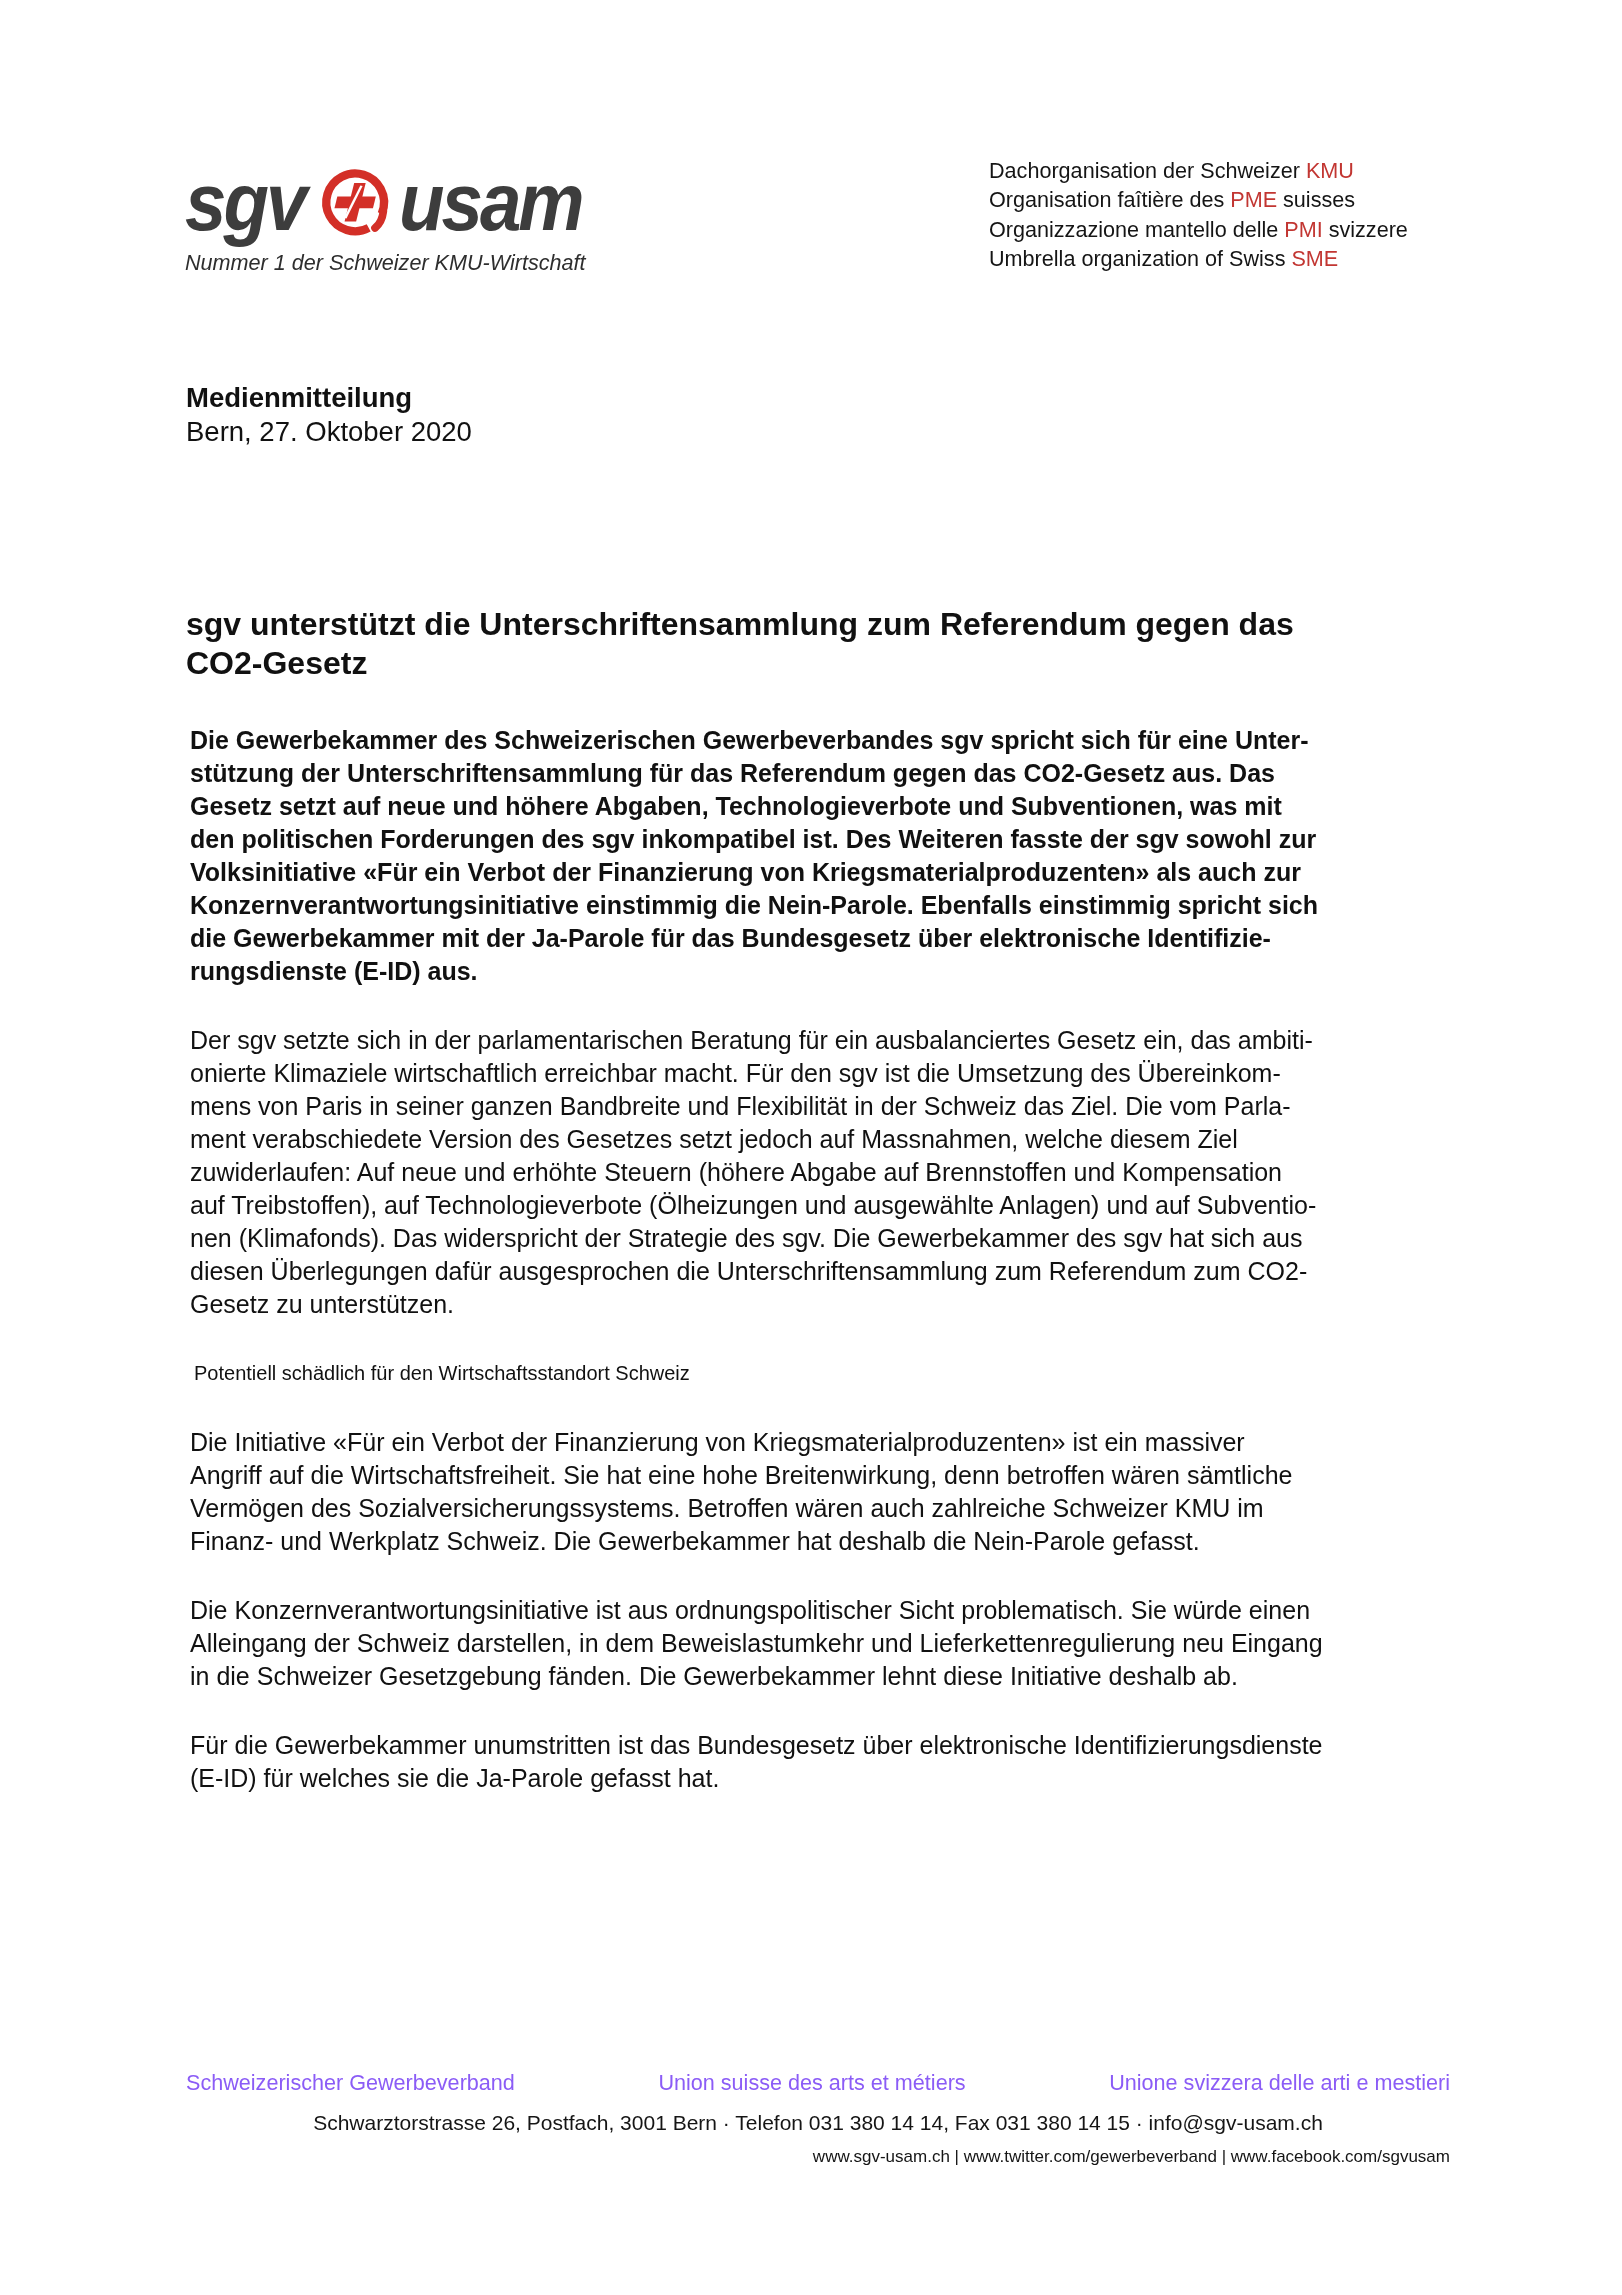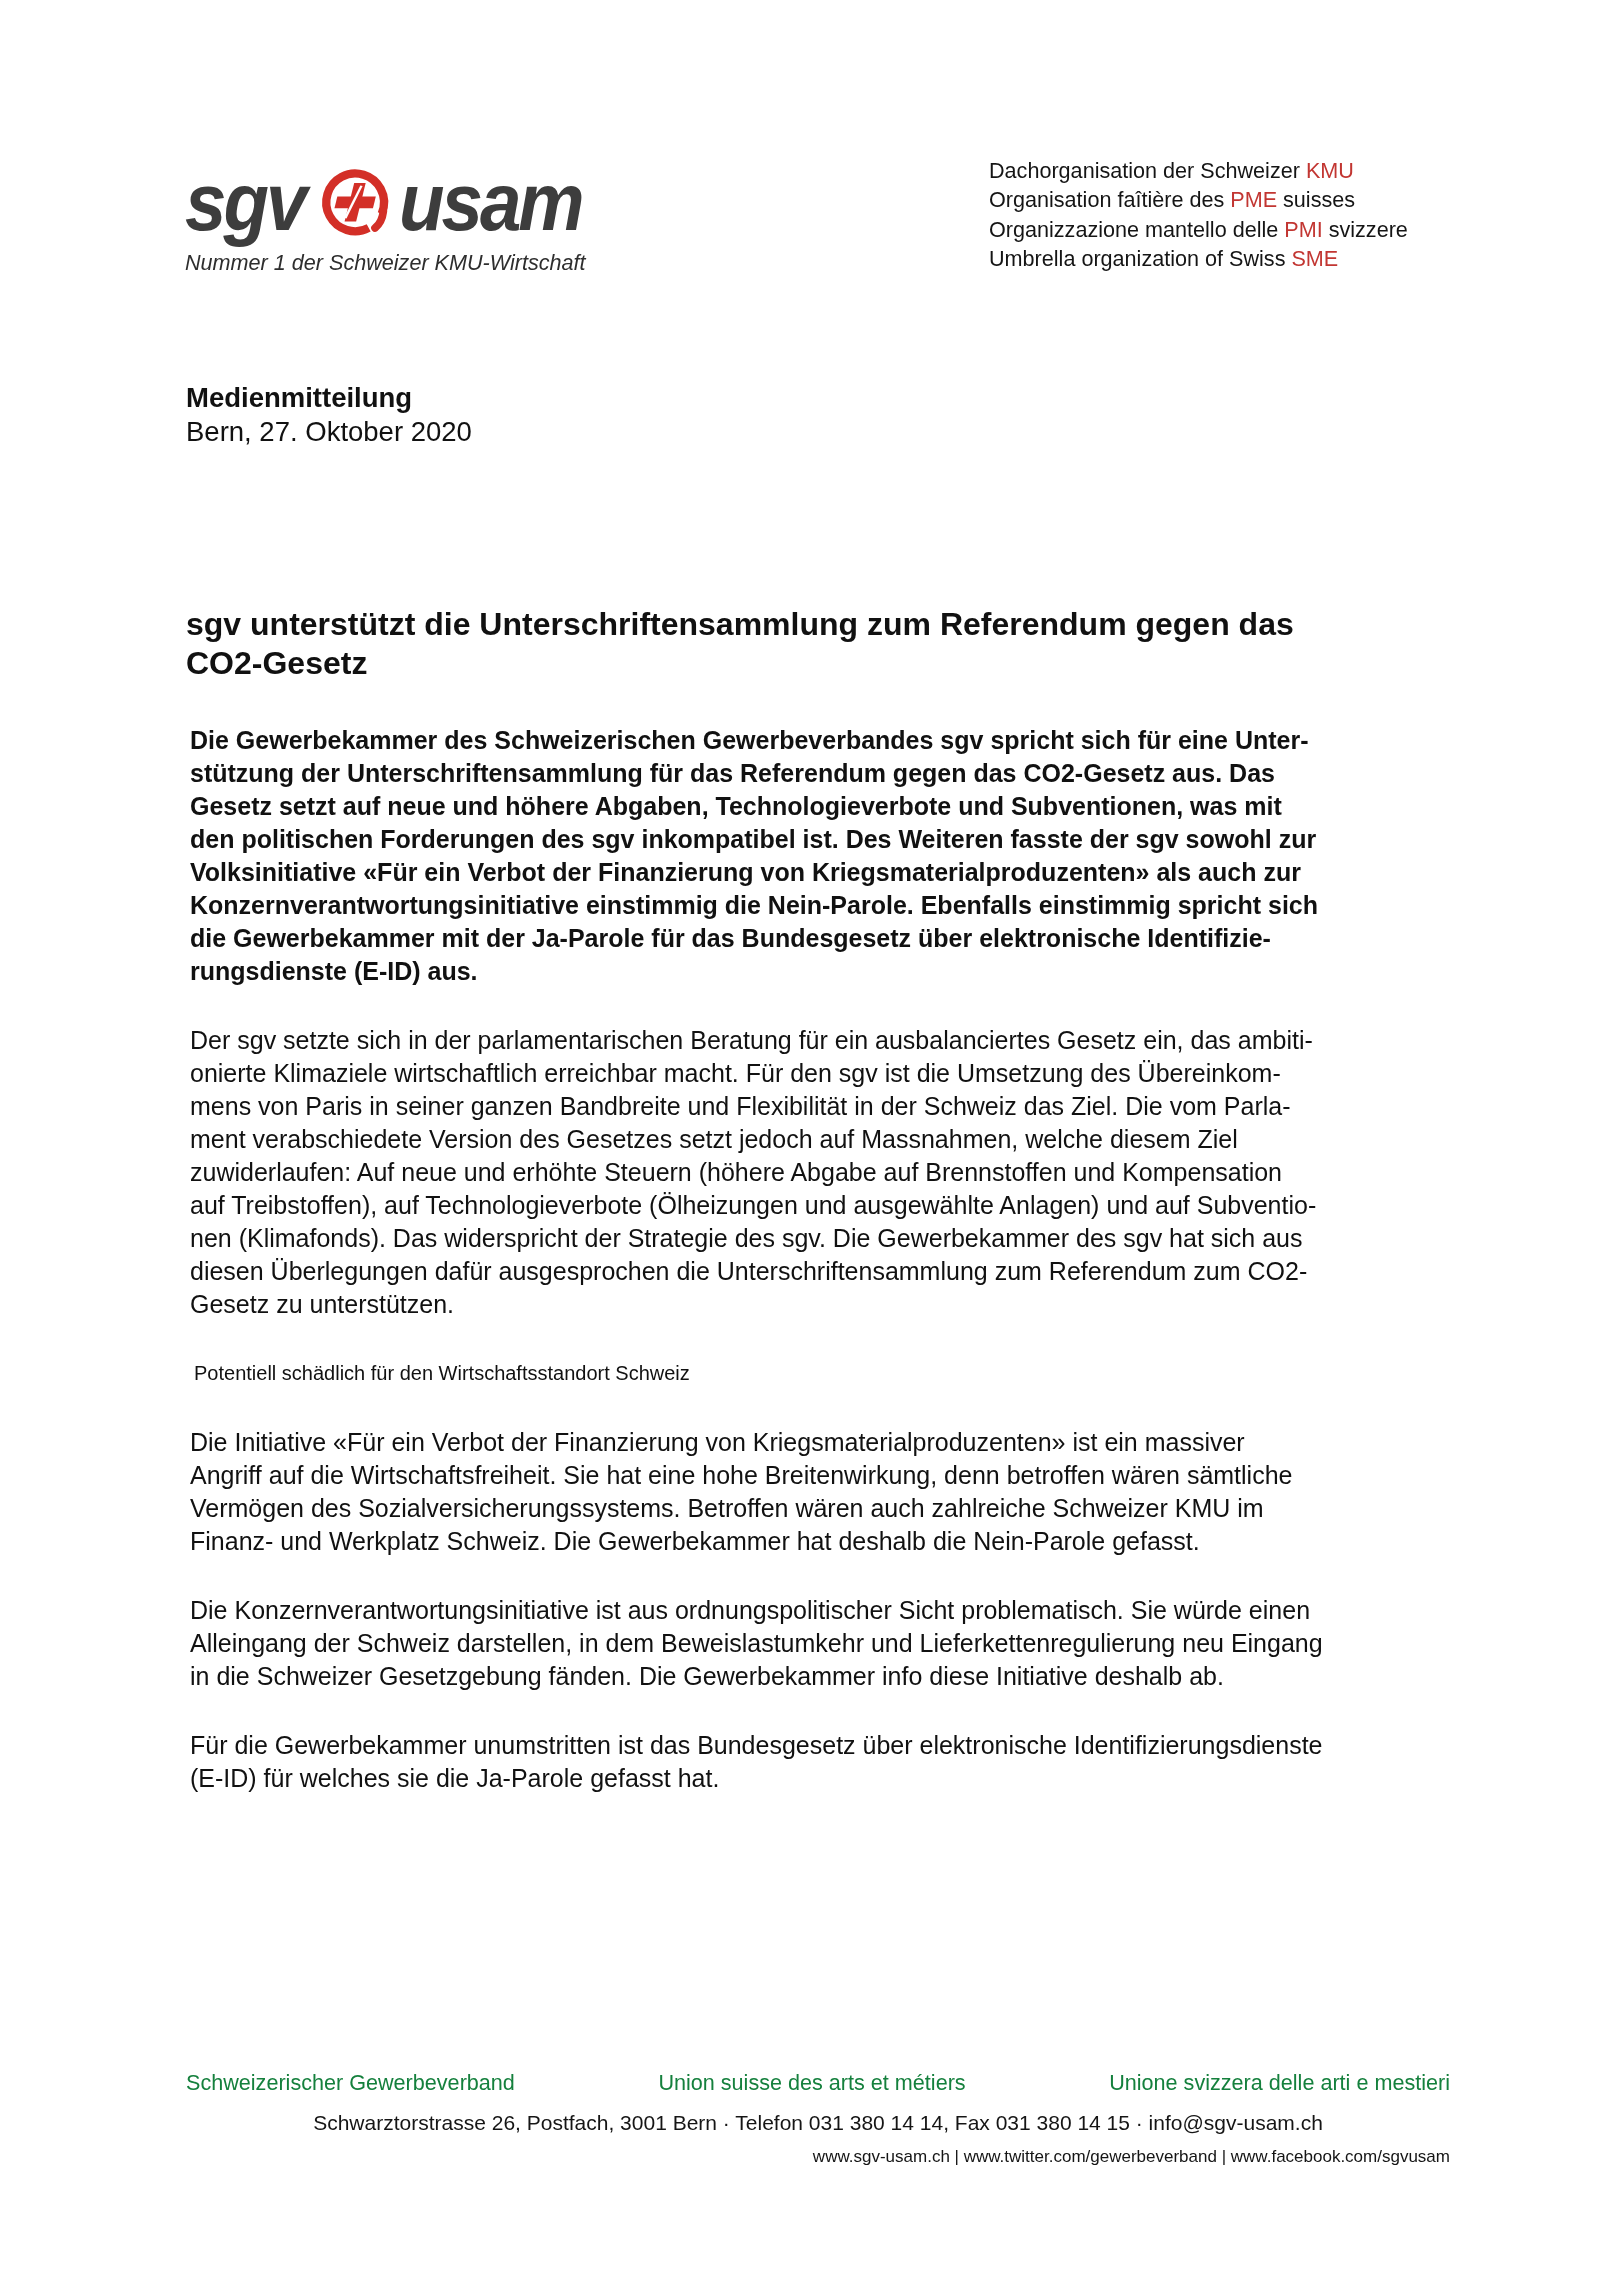--- a/index.html
+++ b/index.html
@@ -52,21 +52,21 @@
   .para.lead { font-weight:bold; }
   .subheading {
     font-size:20px; line-height:33px; font-weight:normal;
     margin:0 0 36px 8px;
   }
 
   
   .footer { position:absolute; left:186px; top:2070px; width:1264px; }
   .footer-orgs {
     display:flex; justify-content:space-between;
-    font-size:21.6px; line-height:26px; color:#15803d;
+    font-size:21.6px; line-height:26px; color:#8b5cf6;
   }
   .footer-contact { text-align:center; font-size:21px; line-height:26px; margin-top:14.4px; color:#151515; }
   .footer-links  { text-align:right; font-size:17px; line-height:26px; margin-top:8px;  color:#151515; }
 </style>
 </head>
 <body>
 
 <div class="page">
 
   <div class="logo-block">
@@ -122,21 +122,21 @@
 nen (Klimafonds). Das widerspricht der Strategie des sgv. Die Gewerbekammer des sgv hat sich aus
 diesen Überlegungen dafür ausgesprochen die Unterschriftensammlung zum Referendum zum CO2-
 Gesetz zu unterstützen.</p>
     <h2 class="subheading">Potentiell schädlich für den Wirtschaftsstandort Schweiz</h2>
     <p class="para">Die Initiative «Für ein Verbot der Finanzierung von Kriegsmaterialproduzenten» ist ein massiver
 Angriff auf die Wirtschaftsfreiheit. Sie hat eine hohe Breitenwirkung, denn betroffen wären sämtliche
 Vermögen des Sozialversicherungssystems. Betroffen wären auch zahlreiche Schweizer KMU im
 Finanz- und Werkplatz Schweiz. Die Gewerbekammer hat deshalb die Nein-Parole gefasst.</p>
     <p class="para">Die Konzernverantwortungsinitiative ist aus ordnungspolitischer Sicht problematisch. Sie würde einen
 Alleingang der Schweiz darstellen, in dem Beweislastumkehr und Lieferkettenregulierung neu Eingang
-in die Schweizer Gesetzgebung fänden. Die Gewerbekammer info diese Initiative deshalb ab.</p>
+in die Schweizer Gesetzgebung fänden. Die Gewerbekammer lehnt diese Initiative deshalb ab.</p>
     <p class="para">Für die Gewerbekammer unumstritten ist das Bundesgesetz über elektronische Identifizierungsdienste
 (E-ID) für welches sie die Ja-Parole gefasst hat.</p>
   </div>
 
   <div class="footer">
     <div class="footer-orgs">
       <span>Schweizerischer Gewerbeverband</span>
       <span>Union suisse des arts et métiers</span>
       <span>Unione svizzera delle arti e mestieri</span>
     </div>

